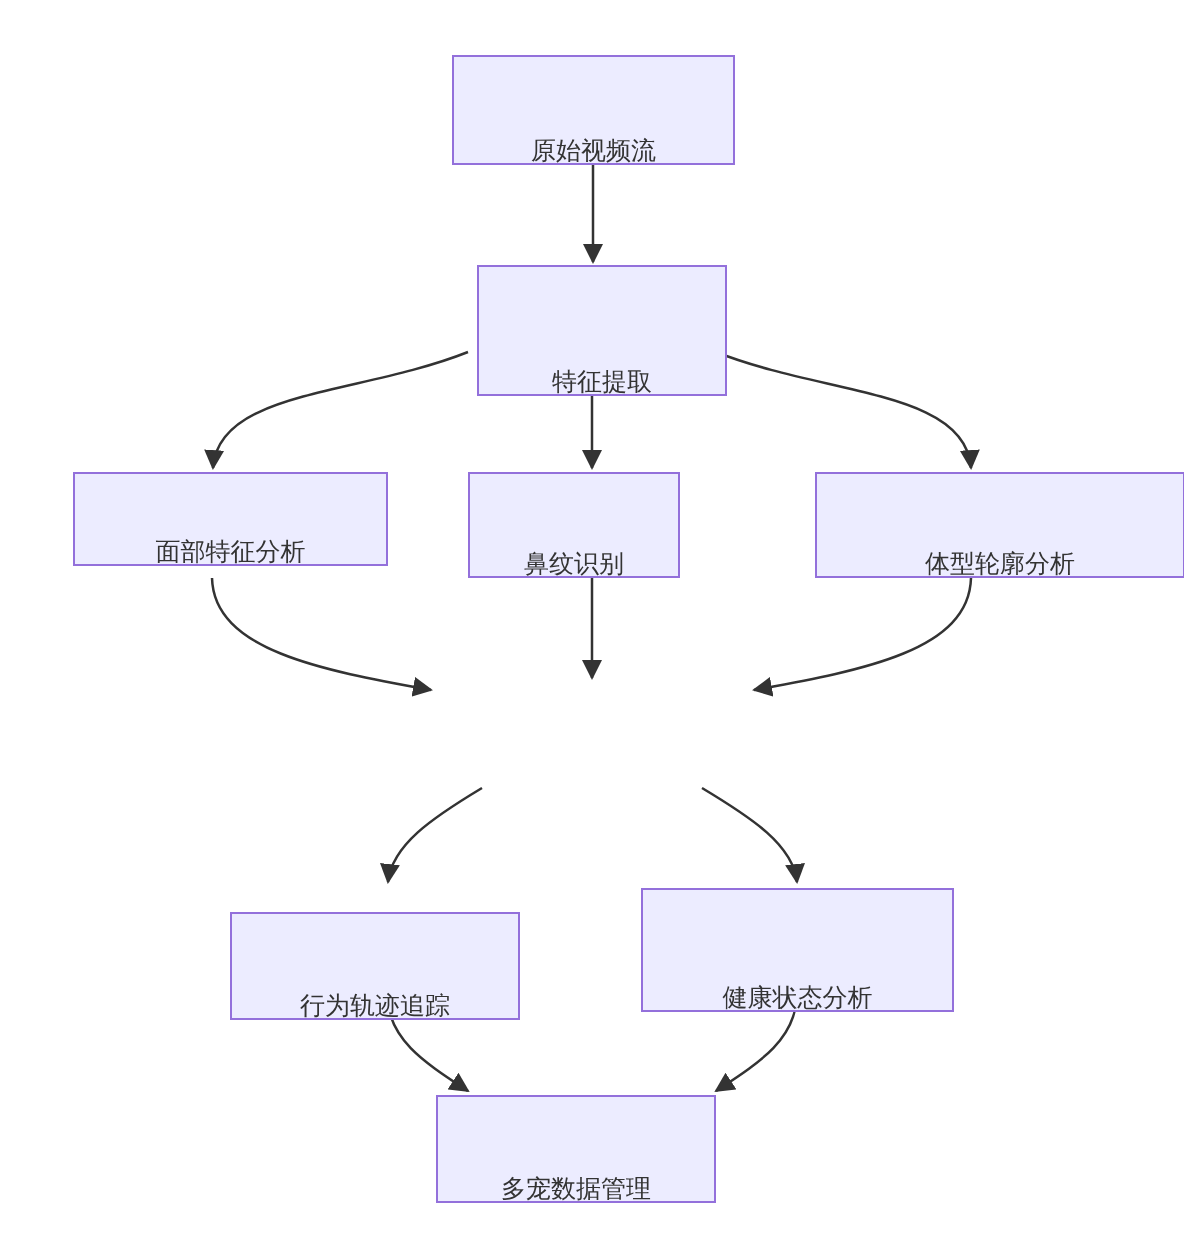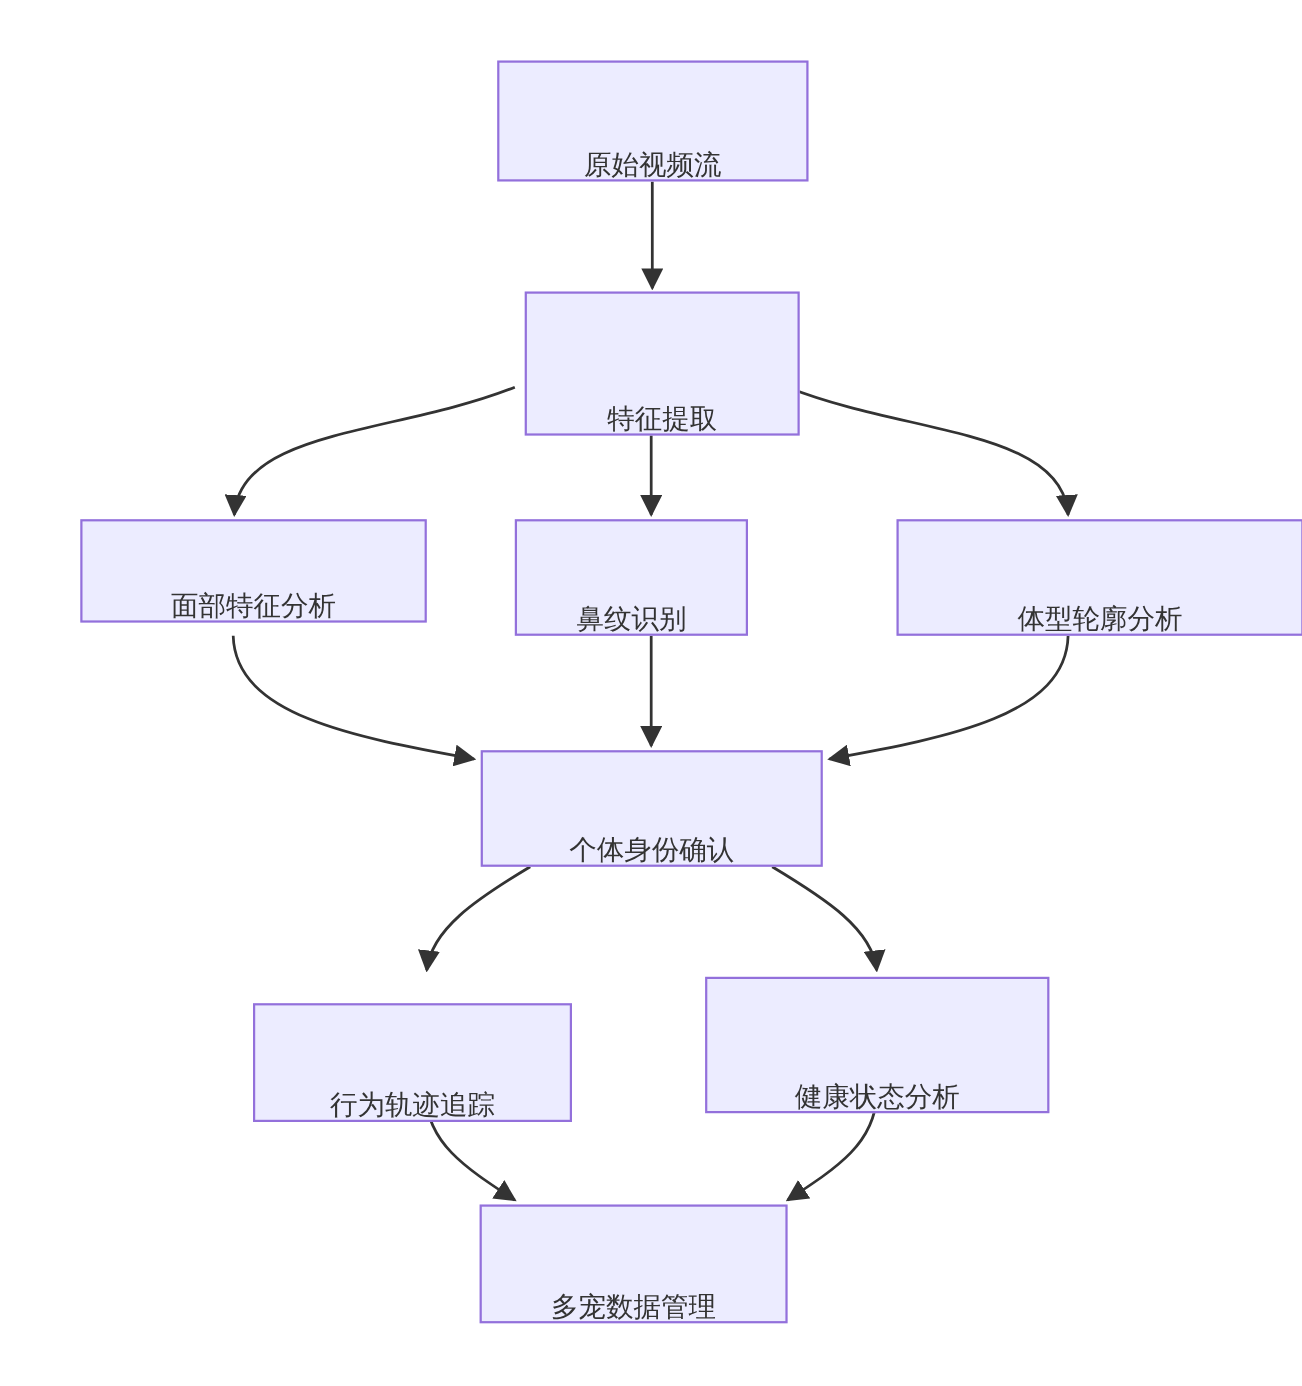--- a/index.html
+++ b/index.html
@@ -106,23 +106,20 @@
   </div>
 
   <div class="node n-nose">
     <span>鼻纹识别</span>
   </div>
 
   <div class="node n-body">
     <span>体型轮廓分析</span>
   </div>
 
-  <div class="node n-identity">
-    <span>个体身份确认</span>
-  </div>
 
   <div class="node n-behavior">
     <span>行为轨迹追踪</span>
   </div>
 
   <div class="node n-health">
     <span>健康状态分析</span>
   </div>
 
   <div class="node n-datamgmt">

